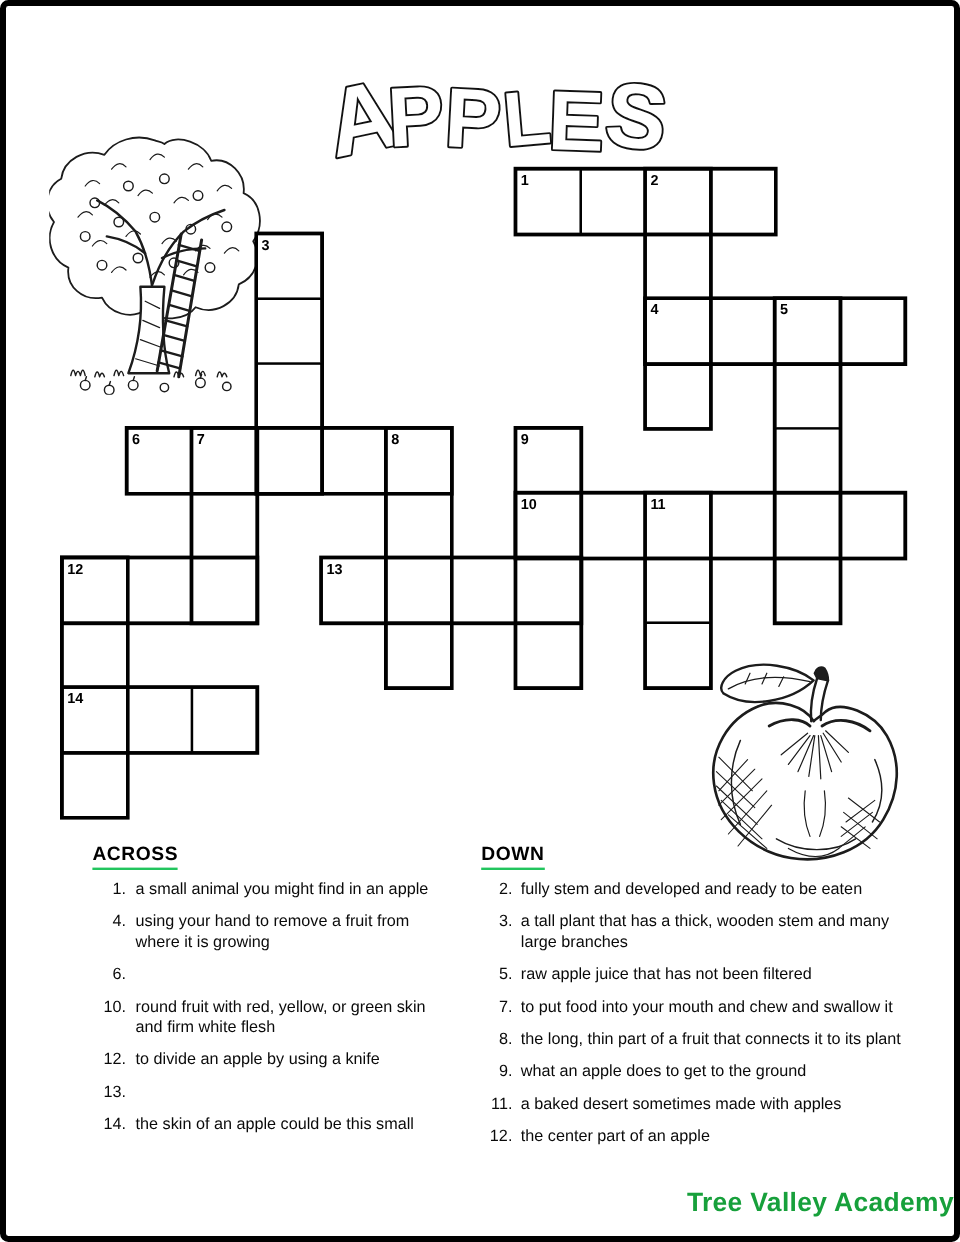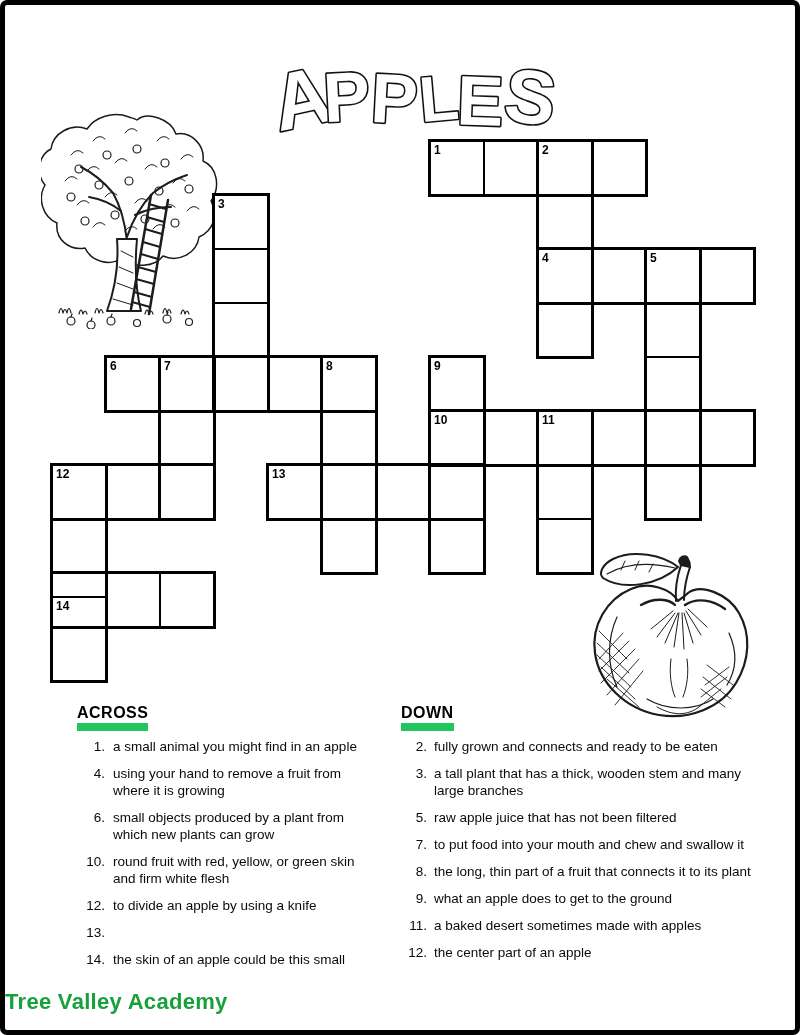--- a/index.html
+++ b/index.html
@@ -29,30 +29,30 @@
     position:absolute; top:0px; left:3px;
     font-family:"Liberation Sans", sans-serif; font-weight:bold; font-size:12px; line-height:16px; color:#000;
   }
   .word-outline { position:absolute; box-sizing:border-box; border:3px solid #000; pointer-events:none; }
   
   .clues-col { position:absolute; top:699px; z-index:2; }
   .clues-across { left:72px;  width:318px; }
   .clues-down   { left:396px; width:378px; }
   .clue-heading {
     display:inline-block; font-weight:bold; font-size:16px; letter-spacing:.5px;
-    border-bottom:8px solid #22c55e; padding-bottom:1px; color:#000;
+    border-bottom:2px solid #22c55e; padding-bottom:1px; color:#000;
   }
   .clue-list { margin-top:7px; }
   .clue { display:flex; margin-bottom:10px; font-size:13.5px; line-height:17px; color:#0a0a0a; }
   .clue-num { flex:none; width:28px; text-align:right; margin-right:8px; }
   .clues-down .clue-num { width:26px; margin-right:7px; }
   .clue-text { white-space:pre-line; }
   
   .footer {
-    position:absolute; left:0; right:12px; top:984px; text-align:left;
+    position:absolute; left:0; right:0; top:984px; text-align:right;
     font-weight:bold; font-size:22px; letter-spacing:.3px; z-index:2;
   }
 </style>
 </head>
 <body>
 
 <div class="page">
 
   <svg class="title-svg" width="312" height="96" viewBox="0 0 312 96">
       <text x="14" y="80" font-size="80" transform="rotate(-12 38 54)">A</text>
@@ -189,21 +189,21 @@
         <span class="cellnum">12</span>
       </div>
       <div class="cell" style="left: 100px; top: 459px;"></div>
       <div class="cell" style="left: 154px; top: 459px;"></div>
       <div class="cell" style="left: 262px; top: 459px;">
         <span class="cellnum">13</span>
       </div>
       <div class="cell" style="left: 316px; top: 459px;"></div>
       <div class="cell" style="left: 370px; top: 459px;"></div>
       <div class="cell" style="left: 424px; top: 459px;"></div>
-      <div class="cell" style="left: 46px; top: 567px; margin-top: 24px;">
+      <div class="cell" style="left: 46px; top: 567px;">
         <span class="cellnum">14</span>
       </div>
       <div class="cell" style="left: 100px; top: 567px;"></div>
       <div class="cell" style="left: 154px; top: 567px;"></div>
       <div class="cell" style="left: 532px; top: 189px;"></div>
       <div class="cell" style="left: 532px; top: 297px;"></div>
       <div class="cell" style="left: 208px; top: 189px;">
         <span class="cellnum">3</span>
       </div>
       <div class="cell" style="left: 208px; top: 243px;"></div>
@@ -300,22 +300,20 @@
           <span class="clue-num">1.</span>
           <span class="clue-text">a small animal you might find in an apple</span>
         </div>
         <div class="clue">
           <span class="clue-num">4.</span>
           <span class="clue-text">using your hand to remove a fruit from
 where it is growing</span>
         </div>
         <div class="clue">
           <span class="clue-num">6.</span>
-          <span class="clue-text">small objects produced by a plant from
-which new plants can grow</span>
         </div>
         <div class="clue">
           <span class="clue-num">10.</span>
           <span class="clue-text">round fruit with red, yellow, or green skin
 and firm white flesh</span>
         </div>
         <div class="clue">
           <span class="clue-num">12.</span>
           <span class="clue-text">to divide an apple by using a knife</span>
         </div>
@@ -327,21 +325,21 @@
           <span class="clue-text">the skin of an apple could be this small</span>
         </div>
       </div>
   </div>
 
   <div class="clues-col clues-down">
     <span class="clue-heading">DOWN</span>
     <div class="clue-list">
         <div class="clue">
           <span class="clue-num">2.</span>
-          <span class="clue-text">fully grown and connects and ready to be eaten</span>
+          <span class="clue-text">fully stem and developed and ready to be eaten</span>
         </div>
         <div class="clue">
           <span class="clue-num">3.</span>
           <span class="clue-text">a tall plant that has a thick, wooden stem and many
 large branches</span>
         </div>
         <div class="clue">
           <span class="clue-num">5.</span>
           <span class="clue-text">raw apple juice that has not been filtered</span>
         </div>

